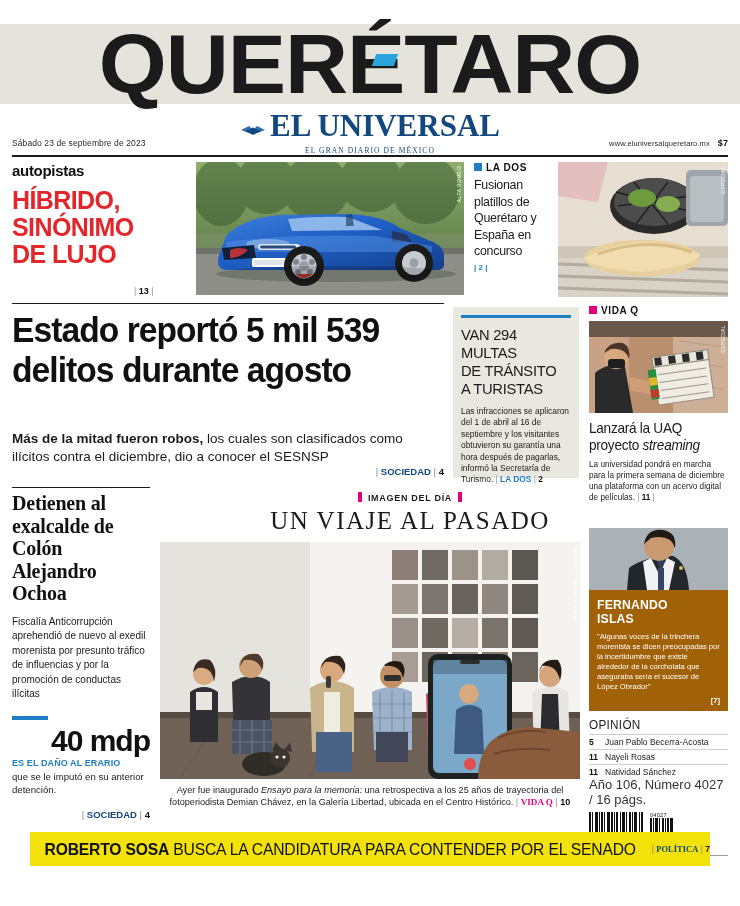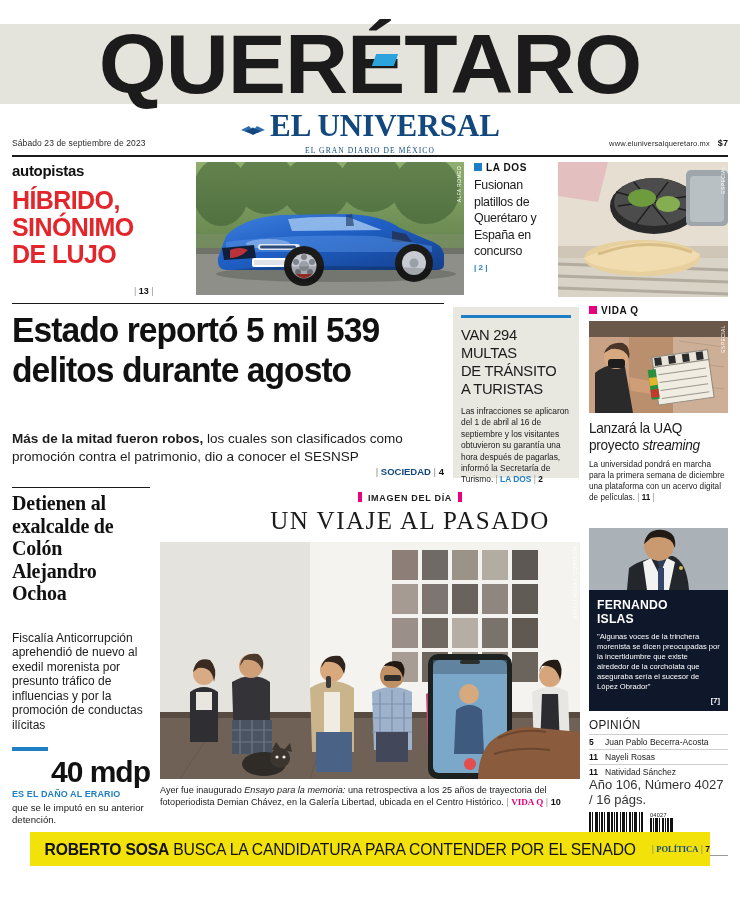--- a/index.html
+++ b/index.html
@@ -329,22 +329,22 @@
   }
   .colon-head {
     font-family: "Liberation Serif", serif;
     font-weight: bold;
     font-size: 20px;
     line-height: 22.5px;
     letter-spacing: -0.2px;
     color: #111;
   }
   .colon-body {
-    margin-top: 26px;
-    font-size: 12px;
+    margin-top: 10px;
+    font-size: 10px;
     line-height: 14.6px;
     color: #1b1b1b;
   }
   .bluebar {
     margin-top: 14px;
     width: 36px; height: 4px;
     background: #1f7fc4;
   }
   .mdp {
     margin-top: 5px;
@@ -409,21 +409,21 @@
   .gallery-photo {
     margin-top: 7px;
     width: 420px; height: 237px;
     position: relative;
     overflow: hidden;
     background: #cfc7bd;
   }
   .caption {
     margin-top: 5px;
     width: 420px;
-    text-align: left;
+    text-align: center;
     font-size: 9.1px;
     line-height: 12.4px;
     color: #1b1b1b;
   }
   .caption i { font-style: italic; }
   .caption .sec {
     font-family: "Liberation Serif", serif;
     font-weight: bold;
     color: #e6007e;
   }
@@ -437,21 +437,21 @@
     width: 139px;
   }
   .opinionist-photo {
     width: 139px; height: 62px;
     overflow: hidden;
     position: relative;
     background: #9aa4ab;
   }
   .opinionist-card {
     width: 139px;
-    background: #0f172a;
+    background: #a16207;
     padding: 8px 8px 6px 8px;
     box-sizing: border-box;
     position: relative;
   }
   .opinionist-name {
     font-weight: bold;
     font-size: 13px;
     line-height: 14px;
     letter-spacing: 0.2px;
     color: #ffffff;
@@ -718,21 +718,21 @@
     </div>
   </div>
 
   <div class="rule-2"></div>
 
   <div class="mainhead">
     <div>Estado reportó 5 mil 539</div>
     <div>delitos durante agosto</div>
   </div>
   <div class="mainsub">
-    <b>Más de la mitad fueron robos,</b><span> los cuales son clasificados como promoción contra el patrimonio, dio a conocer el SESNSP</span>
+    <b>Más de la mitad fueron robos,</b><span> los cuales son clasificados como ilícitos contra el diciembre, dio a conocer el SESNSP</span>
   </div>
   <div class="mainref">
     <span class="bar">|&nbsp;</span><span class="sec">SOCIEDAD</span><span class="bar">&nbsp;|&nbsp;</span><span>4</span>
   </div>
 
   <div class="multas">
     <div class="multas-topline"></div>
     <div class="multas-head">
       <div>VAN 294 MULTAS</div>
       <div>DE TRÁNSITO</div>

